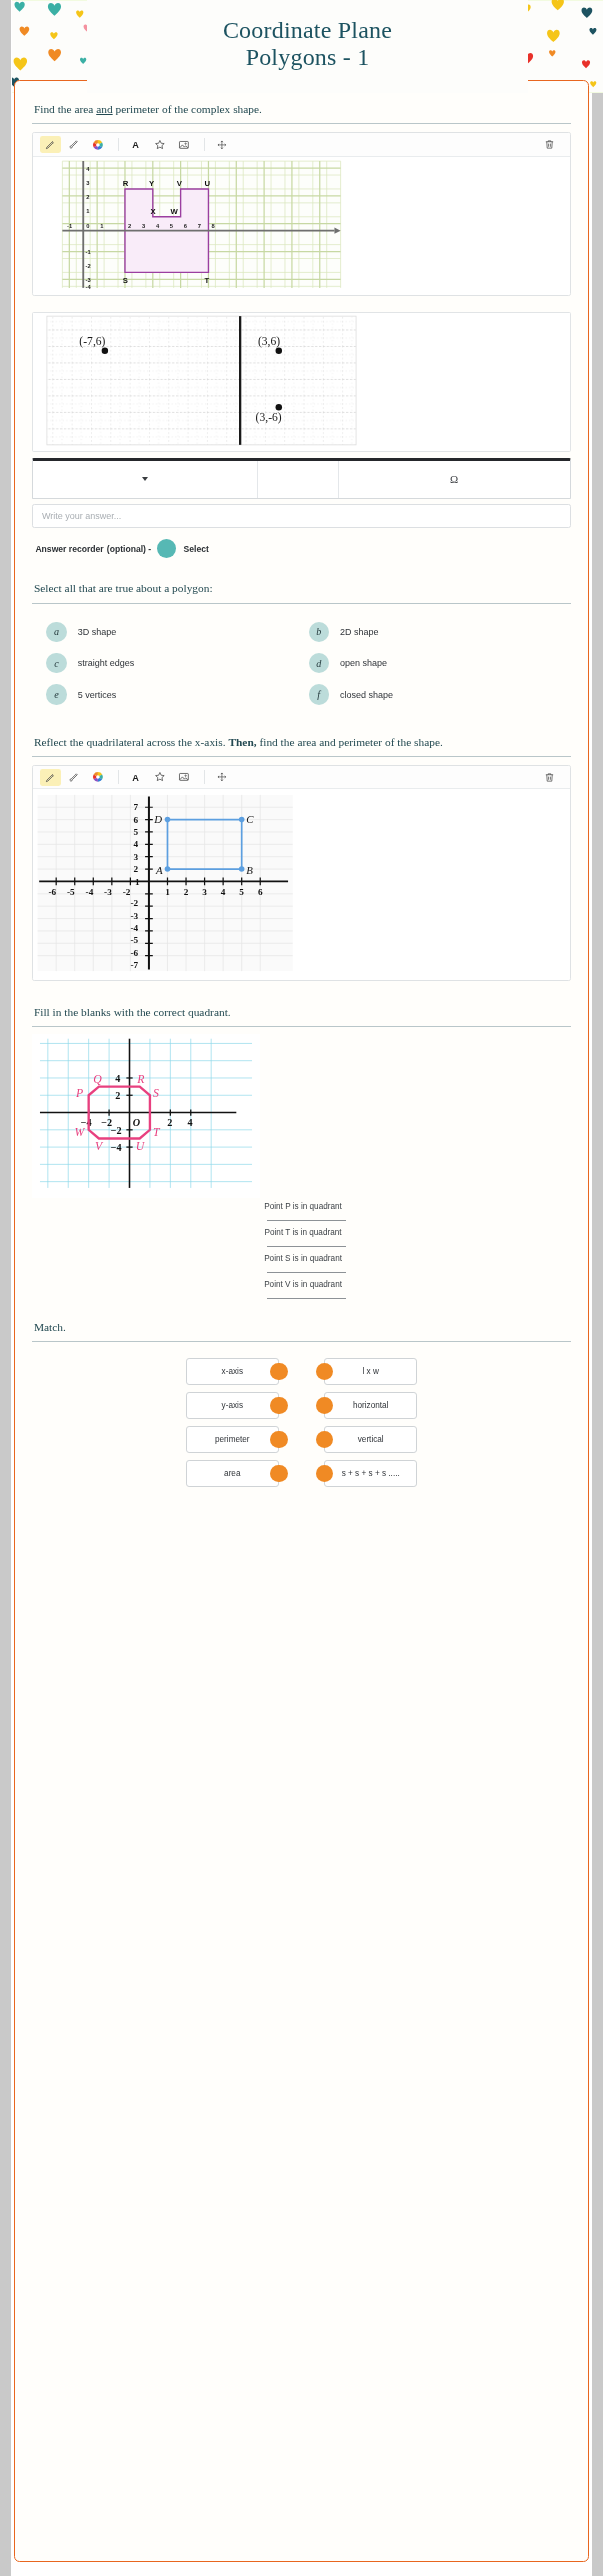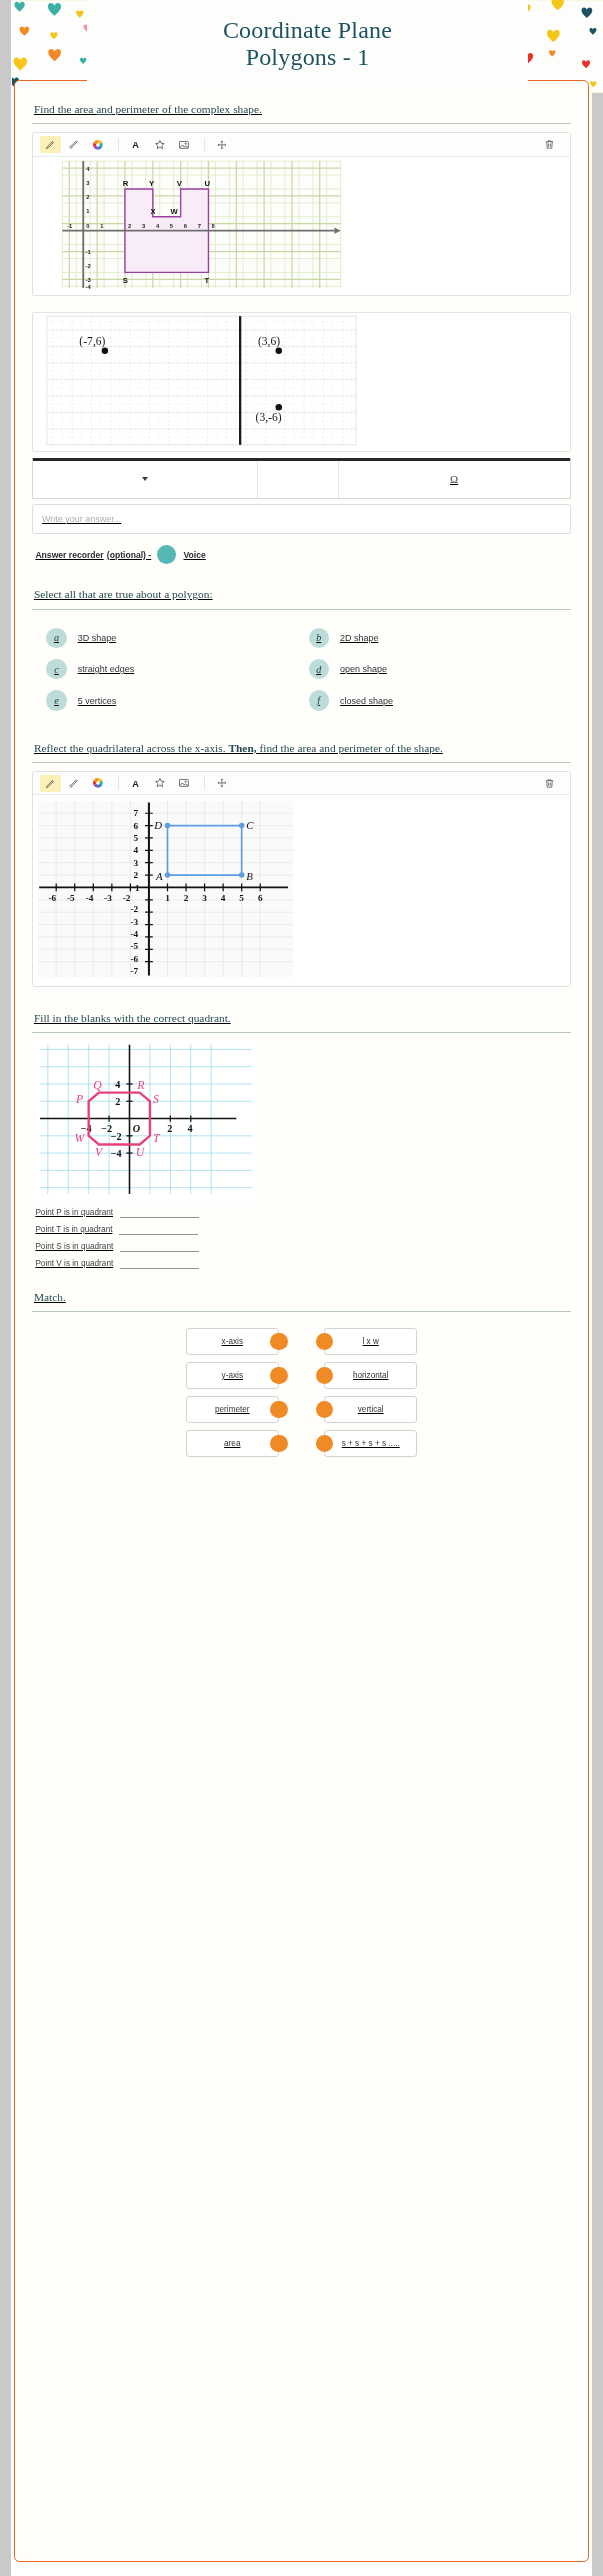--- a/index.html
+++ b/index.html
@@ -32,21 +32,21 @@
   .card {
     position:absolute; left:14px; right:14px; top:80px; bottom:14px;
     background:#fffefb;
     border:1.6px solid #e8661f;
     border-radius:5.5px;
     padding:20.4px 17.3px 15.7px 17.3px;
   }
   .side-strip { position:absolute; left:0; top:0; bottom:0; width:11px; background:#c9c9c9; }
   .side-strip.right { left:auto; right:0; }
 
-  .q { margin-bottom:3.1px;text-decoration:underline; }
+  .q { margin-bottom:3.1px; }
   .q-text {
     font-family:"Liberation Serif", serif;
     color:#244a52; font-size:11.4px; line-height:1.45;
     padding:0 1.6px 5.5px 1.6px;
     border-bottom:0.8px solid #b9c6c9;
     margin-bottom:7.9px;
   }
   .q-text u { text-decoration:underline; }
   .q-text b { font-weight:bold; }
 
@@ -81,21 +81,21 @@
   .ed-cell { display:flex; align-items:center; justify-content:center; height:100%; }
   .ed-cell.c1 { flex:1.55; }
   .ed-cell.c2 { flex:.55; border-left:0.8px solid #e4e7ea; }
   .ed-cell.c3 { flex:1.6; border-left:0.8px solid #e4e7ea; }
   .caret { width:0;height:0;border-left:3.9px solid transparent;border-right:3.9px solid transparent;border-top:4.7px solid #3a3d41; }
   .omega { font-family:"Liberation Serif", serif; font-size:11px; color:#3a3d41; }
 
   .answer-input {
     margin-top:5.5px;
     border:0.8px solid #dcdfe2; border-radius:2.4px;
-    height:30px; display:flex; align-items:center;
+    height:24px; display:flex; align-items:center;
     padding:0 8.6px; background:#fff;
   }
   .answer-input span { color:#a9aeb3; font-size:9px; }
 
   .recorder { display:flex; align-items:center; margin-top:11px; padding-left:3.1px; }
   .recorder .lbl { font-size:8.6px; font-weight:bold; color:#2b2f33;text-align:right; }
   .rec-circle { width:19px;height:19px;border-radius:50%;background:#56b8b4;margin:0 7px 0 6.3px; }
   .rec-voice { font-size:8.6px; font-weight:bold; color:#2b2f33; }
 
   
@@ -105,21 +105,21 @@
     width:20.4px;height:20.4px;border-radius:50%;
     background:#bcdcda; color:#263b3e;
     display:flex;align-items:center;justify-content:center;
     font-family:"Liberation Serif", serif; font-style:italic; font-size:10.2px;
     flex:0 0 20.4px;
   }
   .choice-label { margin-left:11px; font-size:9px; color:#2f3338; }
 
   
   .blanks { padding:3.1px 0 0 3.1px; }
-  .blank-row { display:flex; align-items:flex-start; margin-bottom:7px; }
+  .blank-row { display:flex; align-items:center; margin-bottom:7px;flex-direction:column; }
   .blank-row .bt { font-size:8.2px; color:#3a3f44; }
   .blank-line { width:79px; border-bottom:0.8px solid #8d9296; height:10.2px; margin-left:7px; }
 
   
   .match { padding:7.9px 0 0 0; }
   .match-row { display:flex; align-items:center; justify-content:center; margin-bottom:7px; }
   .m-card {
     width:93px; height:27px;
     border:0.8px solid #cfd3d6; border-radius:3.1px; background:#fff;
     display:flex; align-items:center; justify-content:center;
@@ -442,21 +442,21 @@
       </div>
 
       <div class="answer-input">
         <span>Write your answer...</span>
       </div>
 
       <div class="recorder">
         <span class="lbl">Answer recorder</span>
         <span class="lbl opt" style="margin-left:3.1px;">(optional) -</span>
         <div class="rec-circle"></div>
-        <span class="rec-voice">Voice</span>
+        <span class="rec-voice">Select</span>
       </div>
     </div>
 
     <div class="sec-gap lg"></div>
 
     <div class="q">
       <div class="q-text">Select all that are true about a polygon:</div>
       <div class="choices">
         <div class="choice">
           <div class="bubble">a</div>

